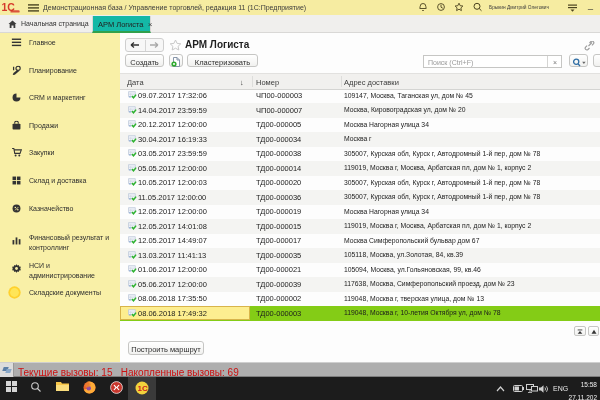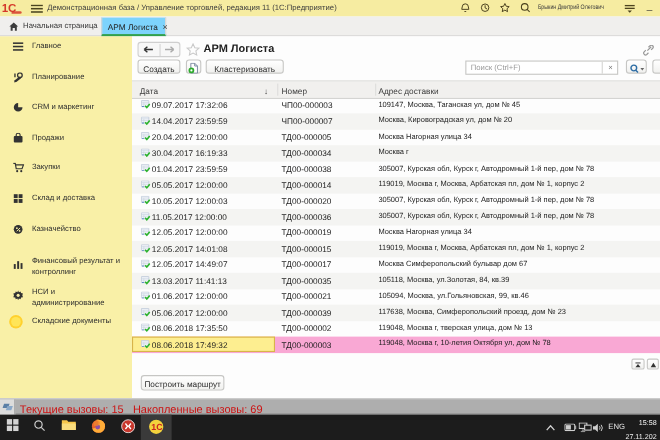--- a/index.html
+++ b/index.html
@@ -15,21 +15,21 @@
 #apptitle { left:43px; top:3.5px; font-size:7px; color:#3c3c3c; }
 #tb-icons { left:416px; top:2px; width:70px; height:10px; }
 #username { left:489px; top:4px; font-size:6px; color:#3c3c3c; transform:scaleX(0.8); transform-origin:0 0; white-space:nowrap; }
 #tb-menu { left:567px; top:2.5px; }
 #tb-min { left:588px; top:0px; font-size:9px; color:#333; }
 
 
 #tabbar { left:0; top:15px; width:600px; height:18px; background:#f0efed; border-bottom:1px solid #d9d8d6; }
 #hometab { left:0px; top:0px; height:17px; padding:4.5px 6px 0 21px; font-size:7px; color:#333; }
 #homeicon { left:8px; top:5px; }
-#acttab { left:92px; top:1px; width:59px; height:17px; background:#7dd3fc; border-left:1px solid #d9d8d6; border-right:1px solid #d9d8d6; border-bottom:2px solid #31a04c; font-size:7.5px; color:#222; padding:4px 0 0 5px; white-space:nowrap; }
+#acttab { left:92px; top:1px; width:59px; height:17px; background:#14b8a6; border-left:1px solid #d9d8d6; border-right:1px solid #d9d8d6; border-bottom:2px solid #31a04c; font-size:7.5px; color:#222; padding:4px 0 0 5px; white-space:nowrap; }
 #acttab span.x { color:#3a3a3a; margin-left:2px; font-size:8px; }
 
 
 #sidebar { left:0; top:33px; width:120px; height:329px; background:#f9f0a7; }
 .sbitem { position:absolute; left:0; width:120px; font-size:7px; color:#2e2e2e; }
 .sbitem .ic { position:absolute; left:11px; top:0px; width:11px; height:11px; transform:scale(0.88); transform-origin:center; }
 .sbitem .tx { position:absolute; left:29px; top:1px; width:88px; line-height:10px; }
 
 
 #content { left:120px; top:33px; width:480px; height:329px; background:#fdfdfd; }
@@ -55,21 +55,21 @@
 #thead .arr { position:absolute; left:120px; top:3.5px; }
 #thead .c2 { position:absolute; left:136px; top:3.5px; }
 #thead .c3 { position:absolute; left:224px; top:3.5px; }
 #tbody { left:0px; top:55.5px; width:480px; }
 .row { position:absolute; left:0; width:480px; height:14.5px; font-size:7.5px; color:#1c1c1c; }
 .rowalt { background:#f4f4f2; }
 .row .d { position:absolute; left:18px; top:2.5px; }
 .row .n { position:absolute; left:136px; top:2.5px; }
 .row .a { position:absolute; left:224px; top:3px; font-size:6.8px; }
 .row .ico { position:absolute; left:7.5px; top:2.5px; }
-.rowsel { background:#f9a8d4;text-decoration:underline; }
+.rowsel { background:#84cc16;text-decoration:underline; }
 .rowsel .cellbox { position:absolute; left:0px; top:0px; width:130px; height:14px; border:1px solid #d8b44a; background:#fdeE90; }
 
 #scrollbtns { left:454px; top:293px; }
 #btn-route { left:8px; top:308px; width:76px; height:14px; padding-top:3px; }
 
 
 #statusbar { left:0; top:362px; width:600px; height:15px; background:#aeaeae; border-top:1px solid #cfcfcf; border-bottom:1px solid #7d7d7d; }
 #statusbox { left:0; top:0; width:14px; height:14px; background:#dcdcdc; border-right:1px solid #999; }
 #stext { left:18px; top:3.5px; font-size:10px; color:#cc1111; }
 
@@ -308,21 +308,21 @@
       </div>
 <div class="row" style="top:29.0px">
         <span class="ico">
           <svg width="9" height="8" viewBox="0 0 11 10">
             <rect x="0.5" y="0.5" width="8.5" height="7" rx="0.5" fill="#f2f5fa" stroke="#b7c3d4" stroke-width="0.8"></rect>
             <path d="M0.5 2.5 h8.5 M0.5 4.5 h8.5 M3.3 2.5 v5" stroke="#c3cddb" stroke-width="0.6" fill="none"></path>
             <path d="M1.2 6.8 h2.2 v1 h-2.2 z" fill="#5b87c5"></path>
             <path d="M4.8 6.3 l1.9 2.2 3.3-4" stroke="#2cb32c" stroke-width="1.8" fill="none"></path>
           </svg>
         </span>
-        <span class="d">20.04.2017 12:00:00</span>
+        <span class="d">20.12.2017 12:00:00</span>
         <span class="n">ТД00-000005</span>
         <span class="a">Москва Нагорная улица 34</span>
       </div>
 <div class="row rowalt" style="top:43.5px">
         <span class="ico">
           <svg width="9" height="8" viewBox="0 0 11 10">
             <rect x="0.5" y="0.5" width="8.5" height="7" rx="0.5" fill="#f2f5fa" stroke="#b7c3d4" stroke-width="0.8"></rect>
             <path d="M0.5 2.5 h8.5 M0.5 4.5 h8.5 M3.3 2.5 v5" stroke="#c3cddb" stroke-width="0.6" fill="none"></path>
             <path d="M1.2 6.8 h2.2 v1 h-2.2 z" fill="#5b87c5"></path>
             <path d="M4.8 6.3 l1.9 2.2 3.3-4" stroke="#2cb32c" stroke-width="1.8" fill="none"></path>
@@ -334,21 +334,21 @@
       </div>
 <div class="row" style="top:58.0px">
         <span class="ico">
           <svg width="9" height="8" viewBox="0 0 11 10">
             <rect x="0.5" y="0.5" width="8.5" height="7" rx="0.5" fill="#f2f5fa" stroke="#b7c3d4" stroke-width="0.8"></rect>
             <path d="M0.5 2.5 h8.5 M0.5 4.5 h8.5 M3.3 2.5 v5" stroke="#c3cddb" stroke-width="0.6" fill="none"></path>
             <path d="M1.2 6.8 h2.2 v1 h-2.2 z" fill="#5b87c5"></path>
             <path d="M4.8 6.3 l1.9 2.2 3.3-4" stroke="#2cb32c" stroke-width="1.8" fill="none"></path>
           </svg>
         </span>
-        <span class="d">01.04.2017 23:59:59</span>
+        <span class="d">03.05.2017 23:59:59</span>
         <span class="n">ТД00-000038</span>
         <span class="a">305007, Курская обл, Курск г, Автодромный 1-й пер, дом № 78</span>
       </div>
 <div class="row rowalt" style="top:72.5px">
         <span class="ico">
           <svg width="9" height="8" viewBox="0 0 11 10">
             <rect x="0.5" y="0.5" width="8.5" height="7" rx="0.5" fill="#f2f5fa" stroke="#b7c3d4" stroke-width="0.8"></rect>
             <path d="M0.5 2.5 h8.5 M0.5 4.5 h8.5 M3.3 2.5 v5" stroke="#c3cddb" stroke-width="0.6" fill="none"></path>
             <path d="M1.2 6.8 h2.2 v1 h-2.2 z" fill="#5b87c5"></path>
             <path d="M4.8 6.3 l1.9 2.2 3.3-4" stroke="#2cb32c" stroke-width="1.8" fill="none"></path>

